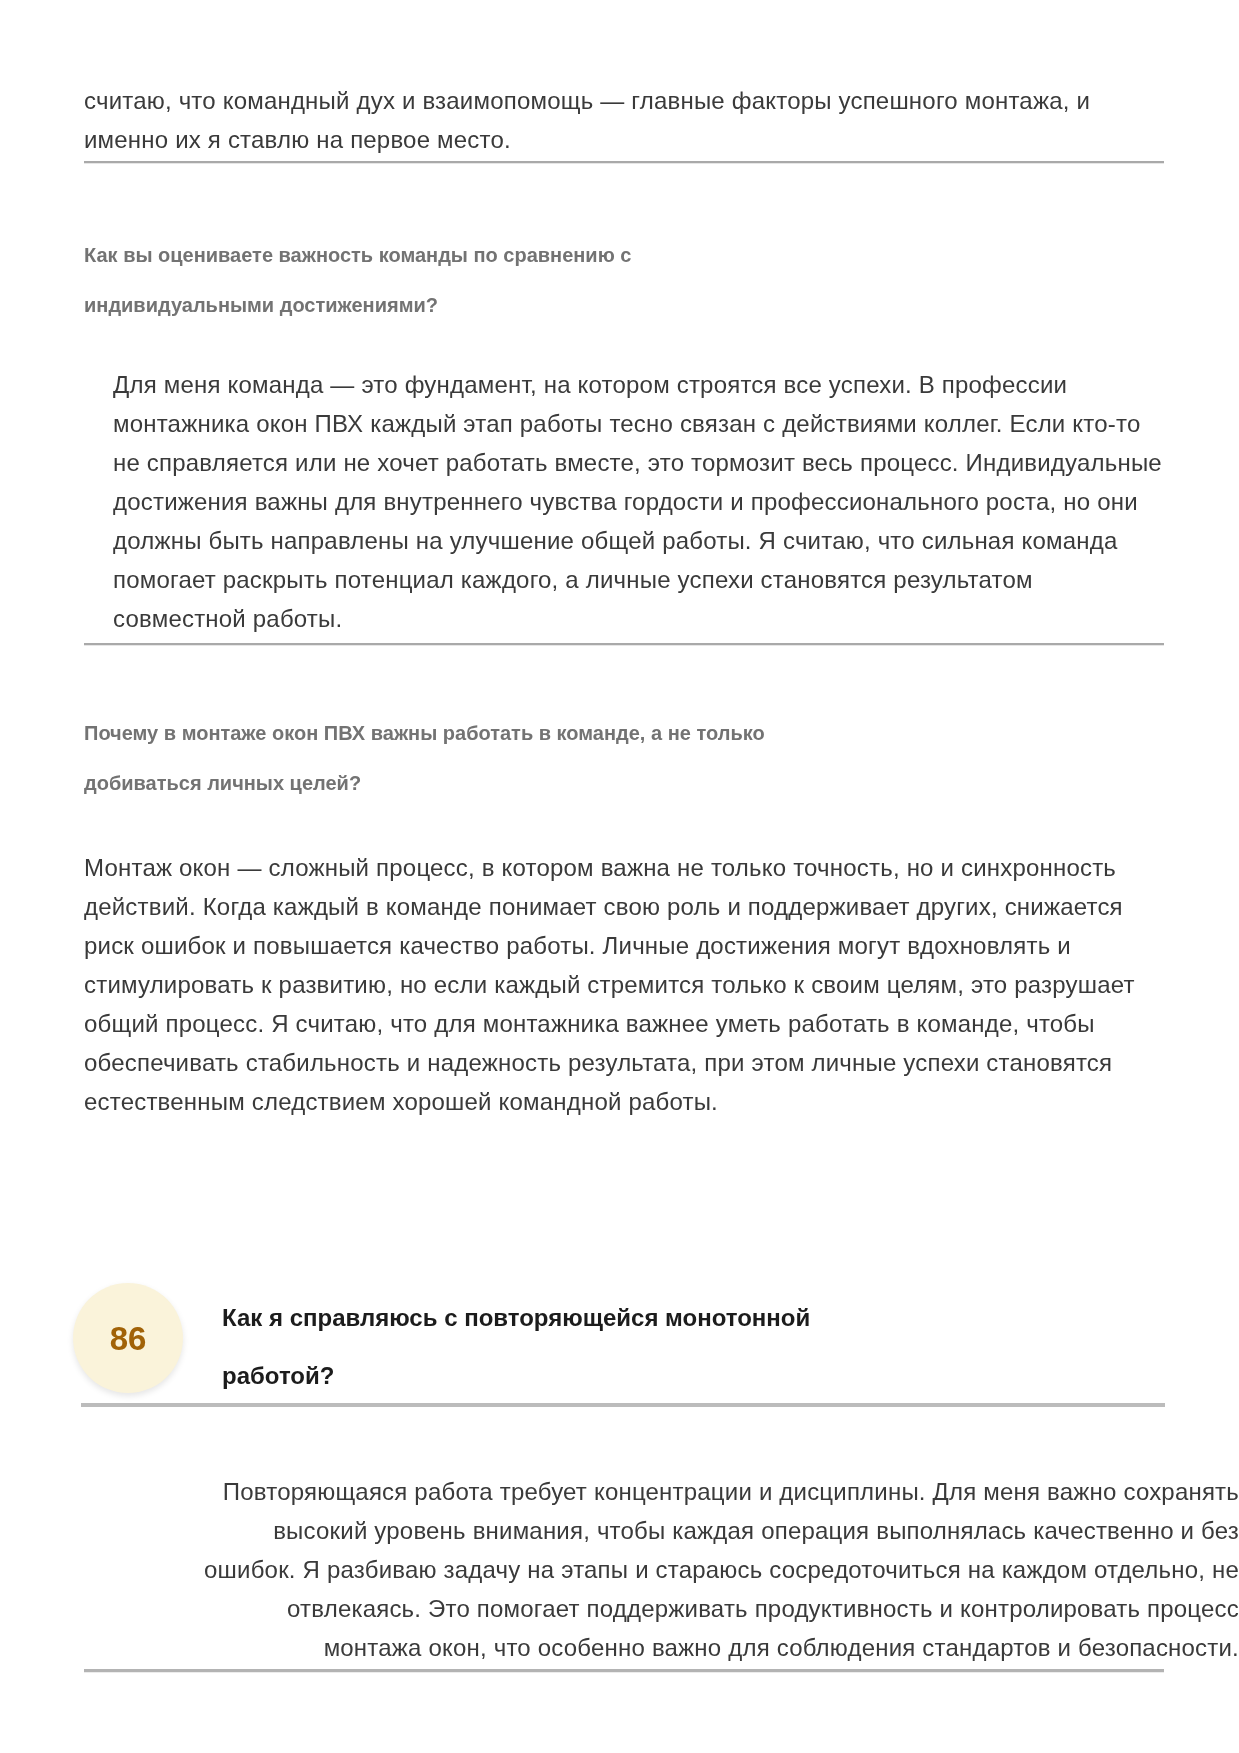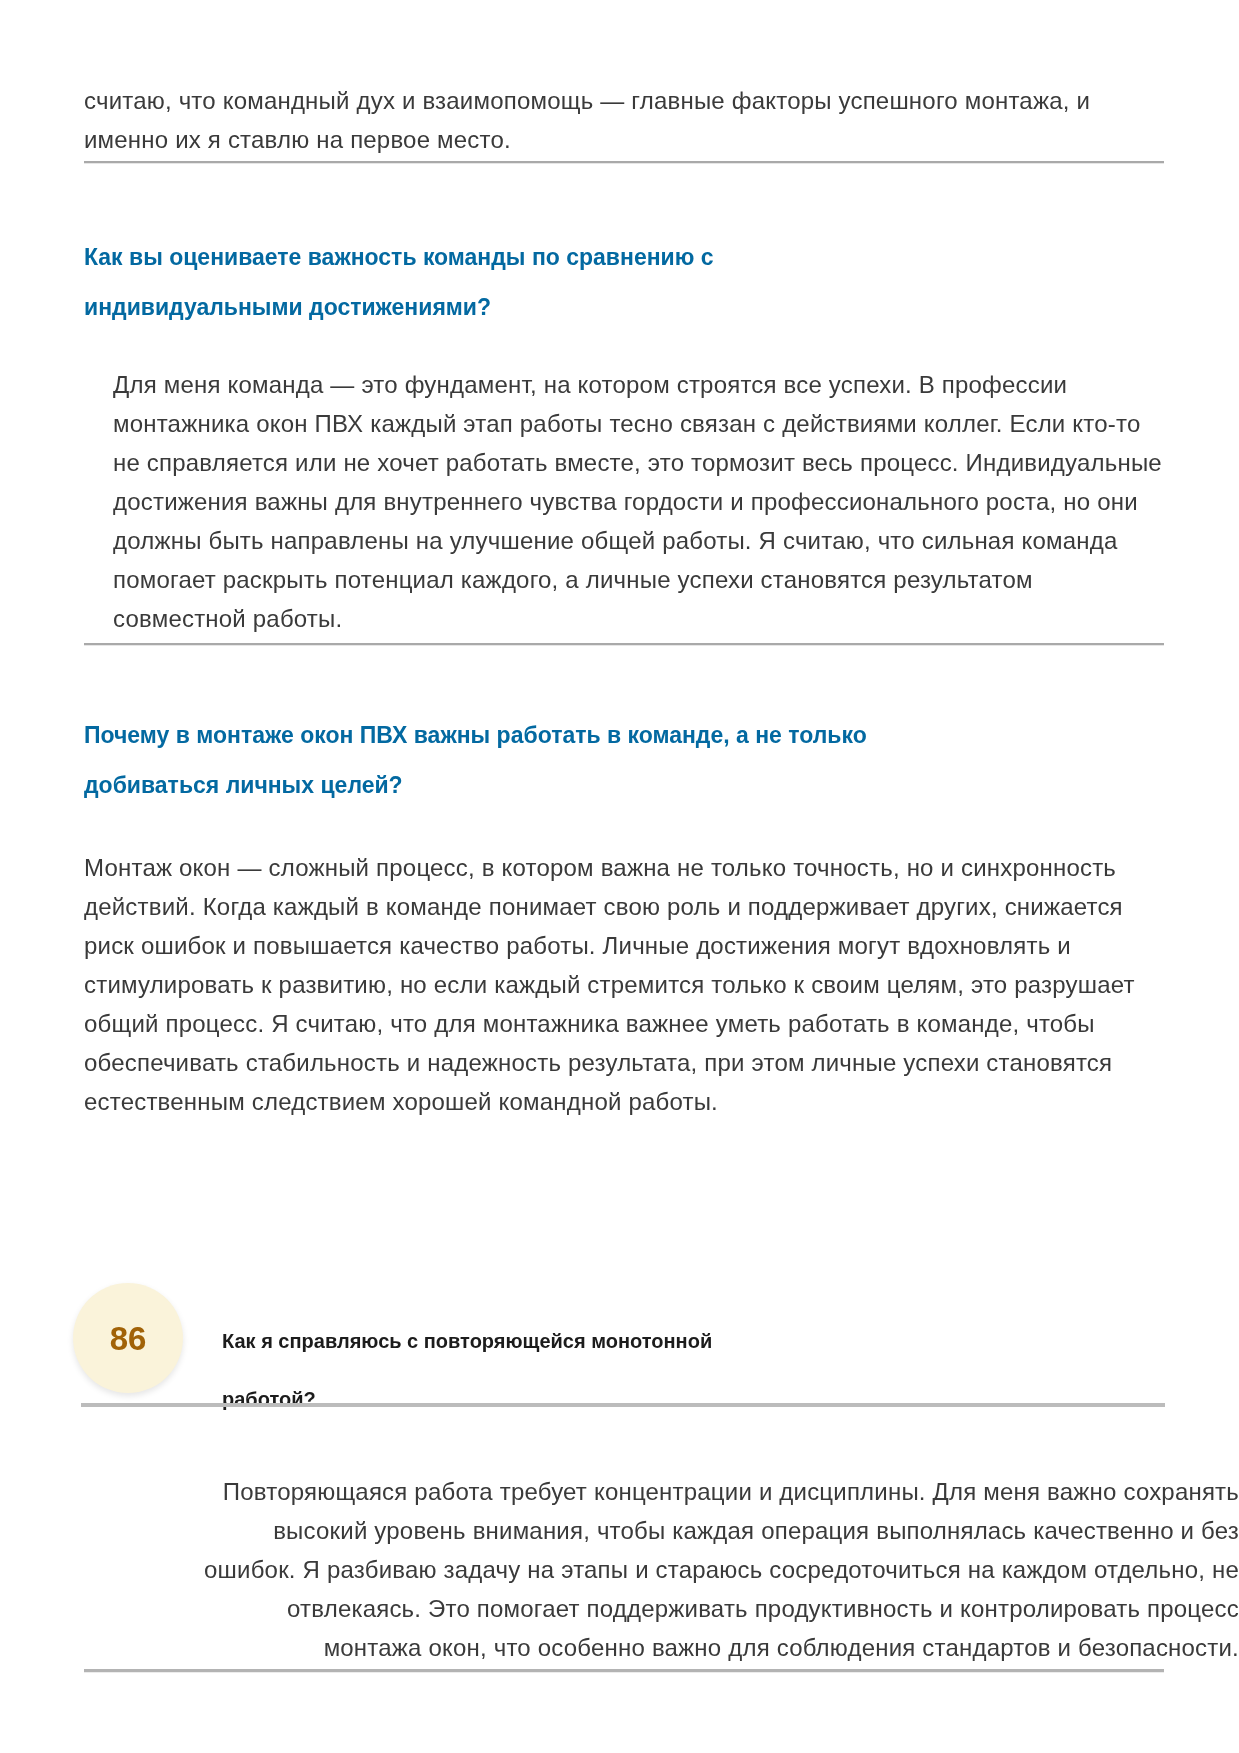--- a/index.html
+++ b/index.html
@@ -22,24 +22,24 @@
     font-size: 24px;
     line-height: 39px;
     letter-spacing: 0.2px;
     color: #3a3a3a;
     white-space: pre-line;
   }
   .q-heading {
     position: absolute;
     left: 84px;
     width: 1120px;
-    font-size: 23px;
+    font-size: 20px;
     line-height: 50px;
     font-weight: bold;
-    color: #0369a1;
+    color: #737373;
     white-space: pre-line;
   }
   .divider {
     position: absolute;
     left: 84px;
     width: 1080px;
     height: 2px;
     background: #a9a9a9;
     box-shadow: 0 1px 0 #e6e6e6;
   }
@@ -73,23 +73,23 @@
   }
   .badge-number {
     font-size: 33px;
     font-weight: bold;
     color: #a16207;
     line-height: 1;
   }
   .section-title {
     position: absolute;
     left: 222px;
-    top: 1299px;
+    top: 1273px;
     width: 950px;
-    font-size: 20px;
+    font-size: 24px;
     line-height: 58px;
     font-weight: bold;
     color: #1c1c1c;
     white-space: pre-line;
   }
   #pos-intro      { top: 57px; }
   #pos-hr1        { top: 161px; }
   #pos-q1         { top: 213px; }
   #pos-a1         { top: 341px; margin-left: 29px; }
   #pos-hr2        { top: 643px; }

